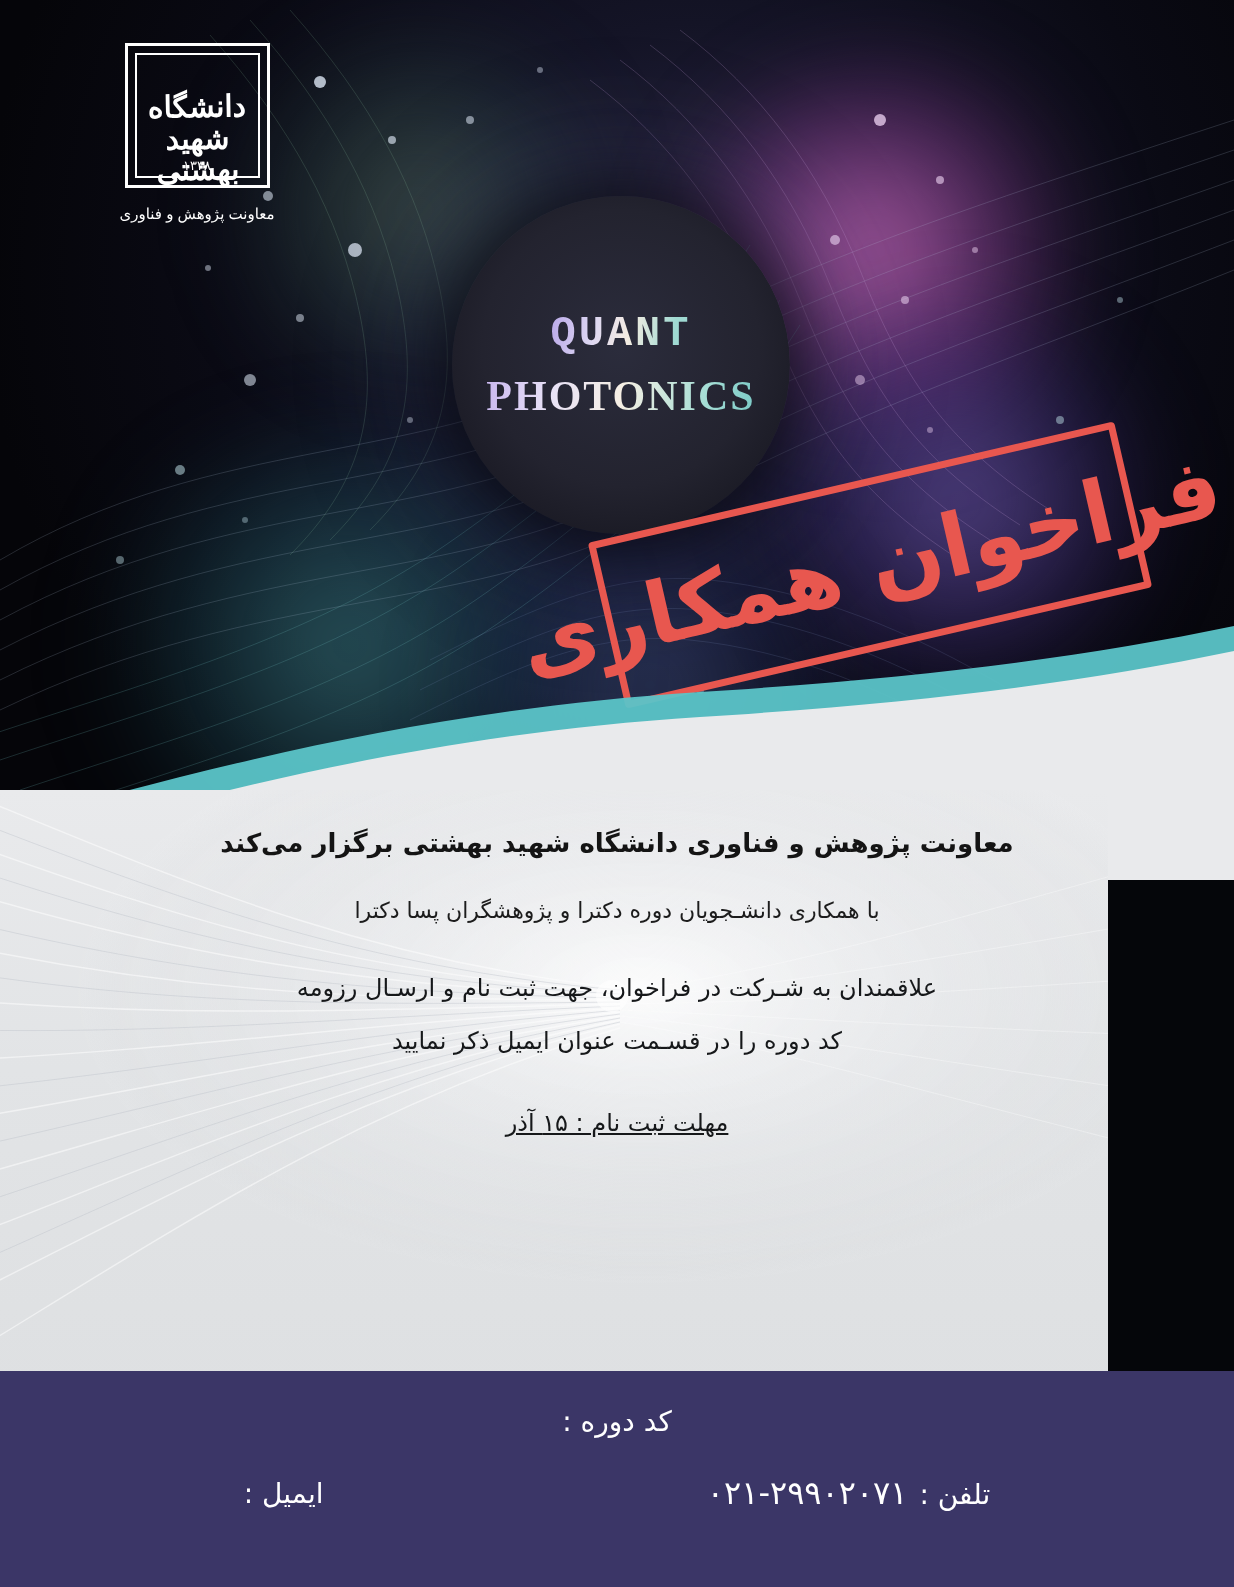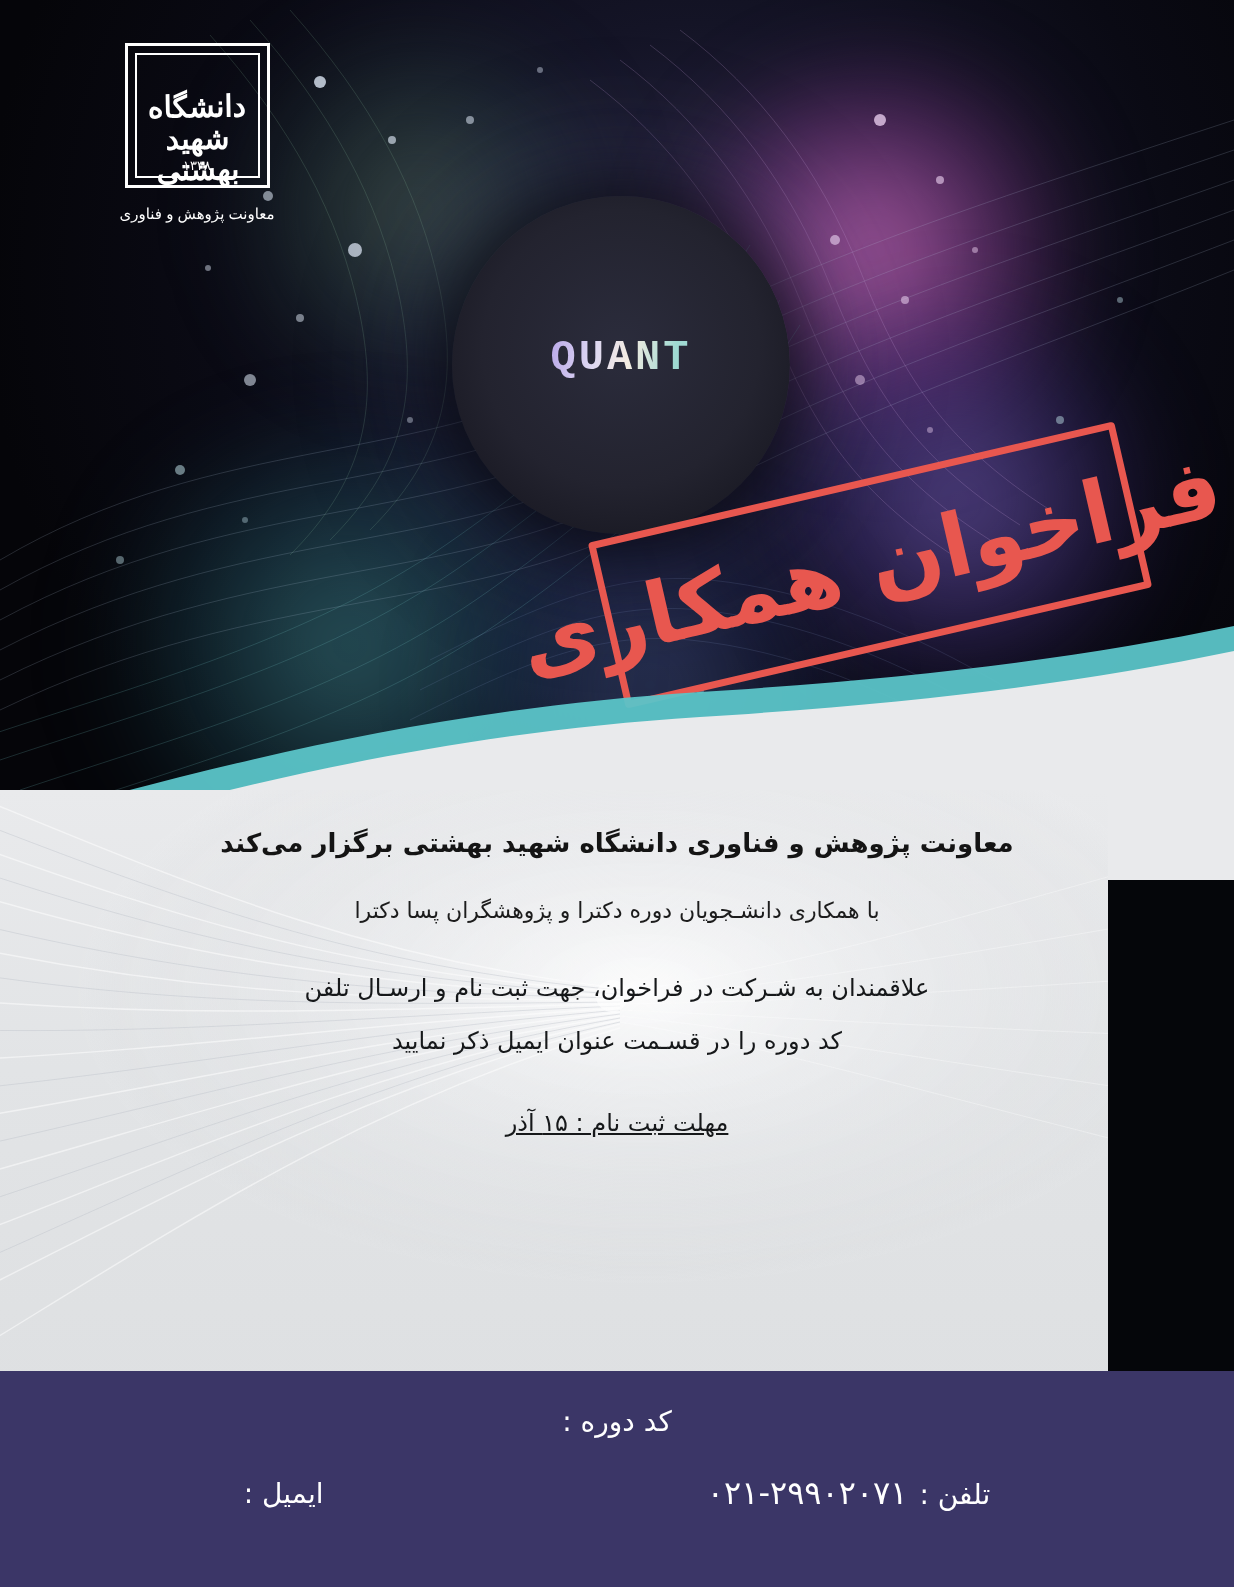--- a/index.html
+++ b/index.html
@@ -377,20 +377,21 @@
         <circle cx="120" cy="560" r="4" opacity="0.45"></circle>
         <circle cx="245" cy="520" r="3" opacity="0.4"></circle>
         <circle cx="700" cy="690" r="4" opacity="0.4"></circle>
         <circle cx="1060" cy="420" r="4" opacity="0.5"></circle>
         <circle cx="1120" cy="300" r="3" opacity="0.45"></circle>
       </g>
     </svg>
 
     <div class="core-disc">
       <div class="core-title-1">QUANT</div>
+      <div class="core-title-2">PHOTONICS</div>
     </div>
 
     <div class="logo-block">
       <div class="logo-mark">
         <div class="inner-frame"></div>
         <div class="logo-script">دانشگاه شهید بهشتی</div>
         <div class="logo-year">۱۳۳۸</div>
       </div>
       <div class="logo-caption">معاونت پژوهش و فناوری</div>
     </div>
@@ -451,21 +452,21 @@
       <g fill="#ffffff" opacity="0.7">
         <circle cx="612" cy="236" r="16"></circle>
       </g>
     </svg>
 
     <div class="content">
       <p class="line-head">معاونت پژوهش و فناوری دانشگاه شهید بهشتی برگزار می‌کند</p>
       <p class="line-sub">با همکاری دانشـجویان دوره دکترا و پژوهشگران پسا دکترا</p>
 
 
-      <p class="para">علاقمندان به شـرکت در فراخوان، جهت ثبت نام و ارسـال تلفن</p>
+      <p class="para">علاقمندان به شـرکت در فراخوان، جهت ثبت نام و ارسـال رزومه</p>
       <p class="para">کد دوره را در قسـمت عنوان ایمیل ذکر نمایید</p>
 
       <p class="deadline">مهلت ثبت نام : ۱۵ آذر</p>
     </div>
   </div>
 
   <div class="footer">
     <div class="footer-row">
       <span class="f-label">کد دوره :</span>
     </div>

